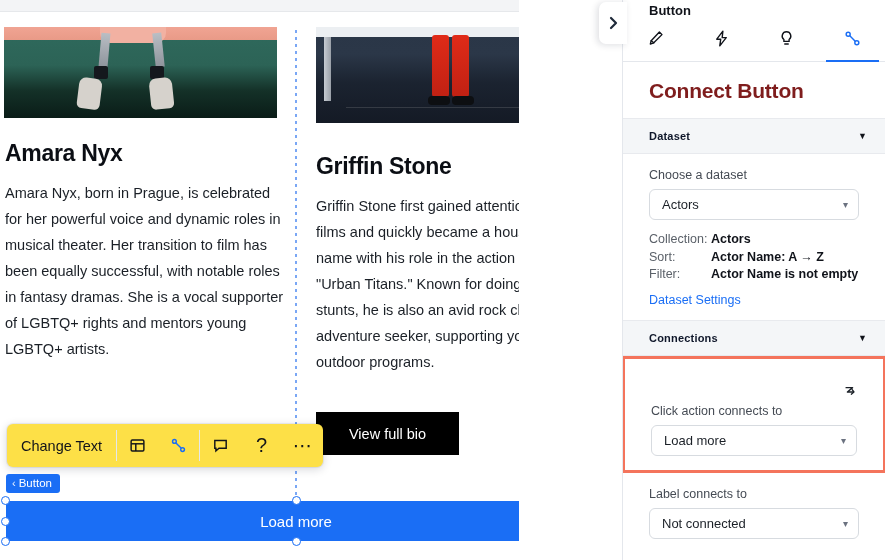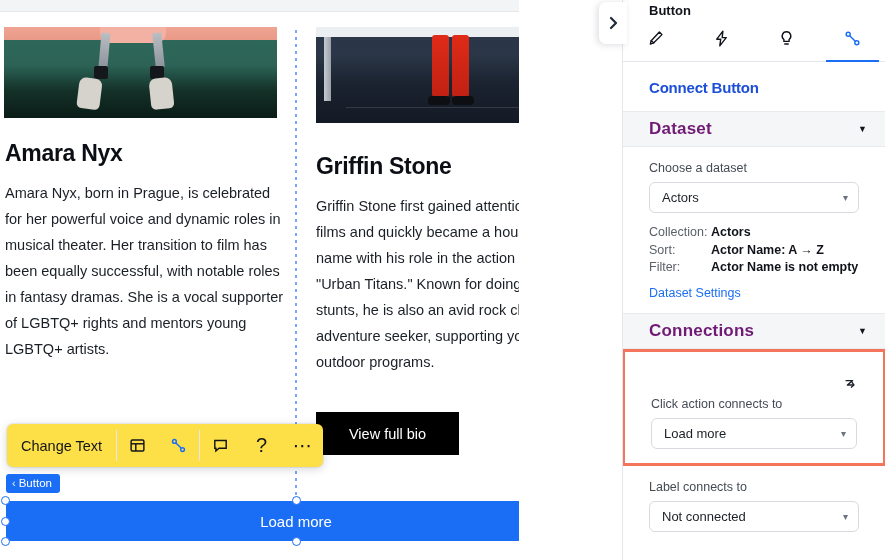--- a/index.html
+++ b/index.html
@@ -165,30 +165,30 @@
   #tabs .tab {
     flex: 1; display: flex; align-items: flex-start; justify-content: center;
     padding-top: 2px; cursor: pointer; color: #10131a; position: relative;
   }
   #tabs .tab.active { color: #1a6ef5; }
   #tabs .tab.active::after {
     content: ""; position: absolute; left: 6px; right: 6px; bottom: -1px;
     height: 2.5px; background: #1a6ef5;
   }
   #panel-heading {
-    padding: 17px 26px 15px; font-size: 15px; font-weight: 700; color: #1d4ed8;
+    padding: 17px 26px 15px; font-size: 21px; font-weight: 700; color: #7f1d1d;
     letter-spacing: -0.2px;
   }
   .section-head {
     height: 36px; background: #f4f6f8;
     border-top: 1px solid #e8eaee; border-bottom: 1px solid #e8eaee;
     display: flex; align-items: center; justify-content: space-between;
     padding: 0 18px 0 26px; cursor: pointer;
   }
-  .section-head .sh-label { font-size: 17px; font-weight: 700; color: #701a75; letter-spacing: .2px; }
+  .section-head .sh-label { font-size: 11px; font-weight: 700; color: #0f172a; letter-spacing: .2px; }
   .section-head .caret { font-size: 9px; color: #10131a; }
   .sec-body { padding: 14px 26px 0; }
   .field-label { font-size: 12.5px; color: #454b54; margin-bottom: 7px; }
   .select {
     height: 31px; border: 1px solid #d7dbe0; border-radius: 6px;
     display: flex; align-items: center; justify-content: space-between;
     padding: 0 10px 0 12px; font-size: 13px; color: #1b2027;
     background: #ffffff; cursor: pointer;
   }
   .select .chev { color: #6b7280; font-size: 10px; }

